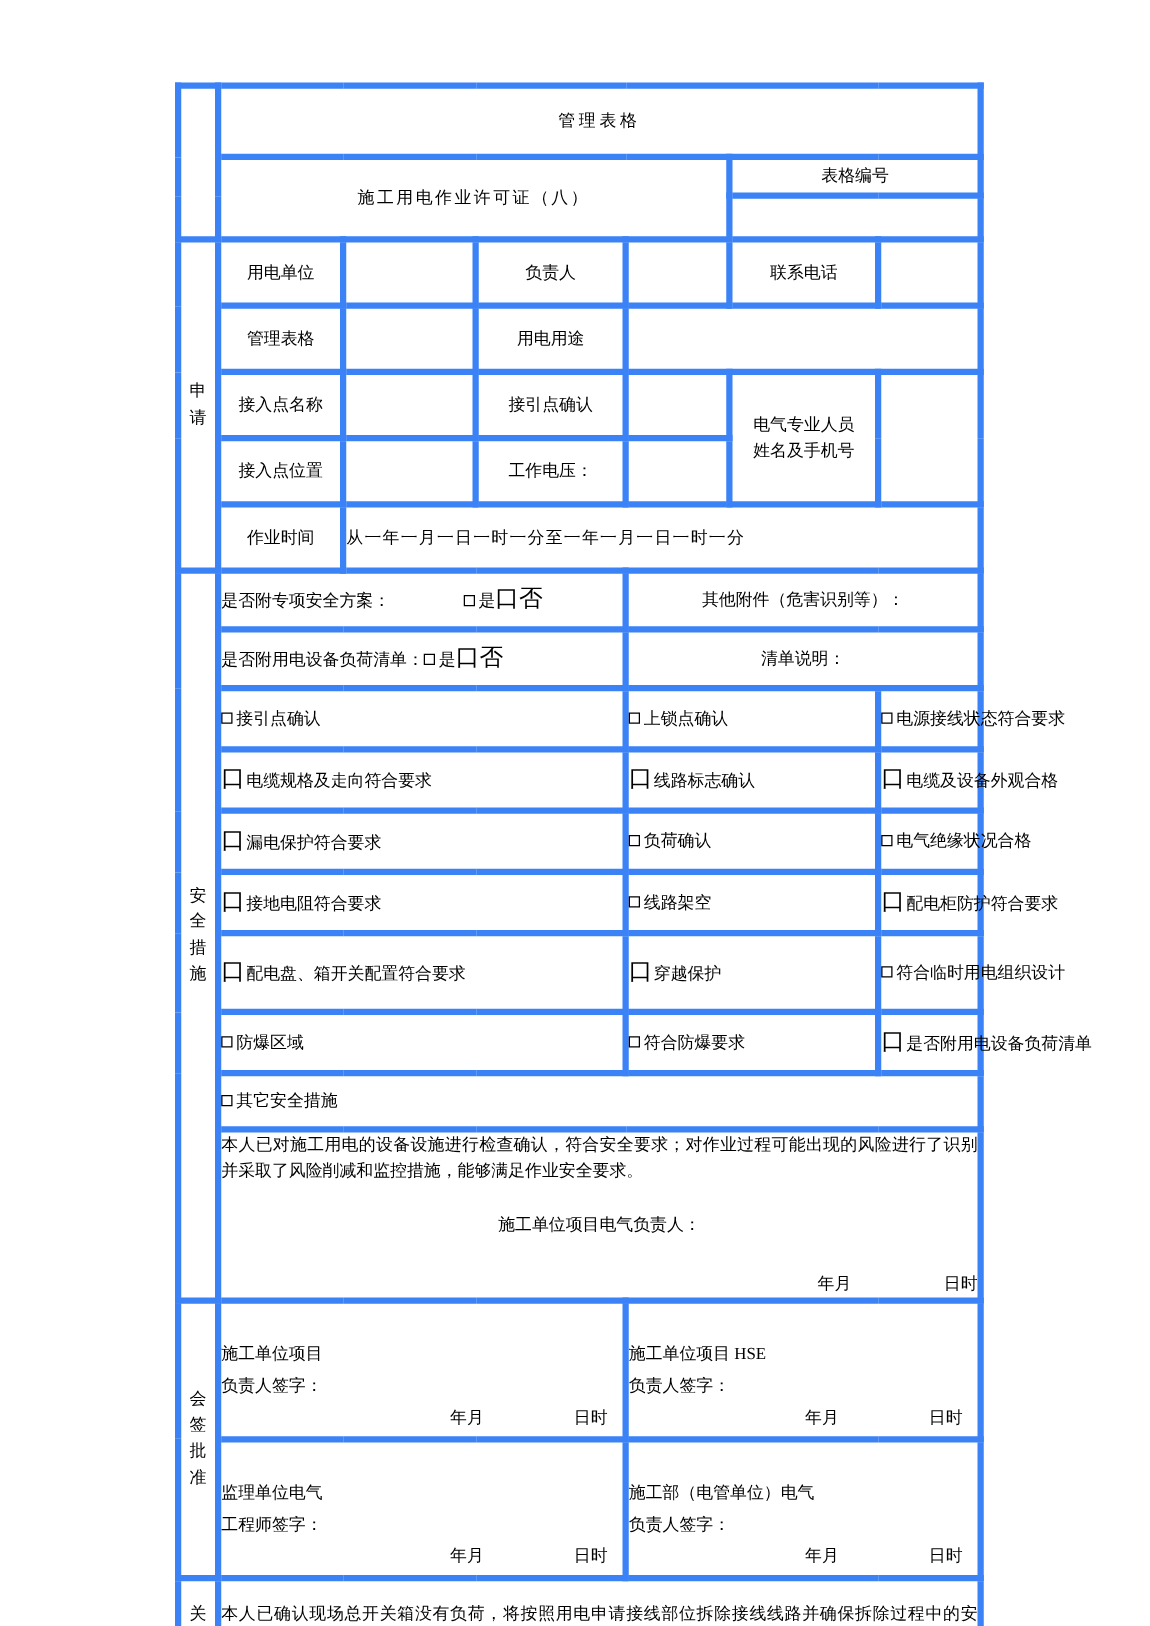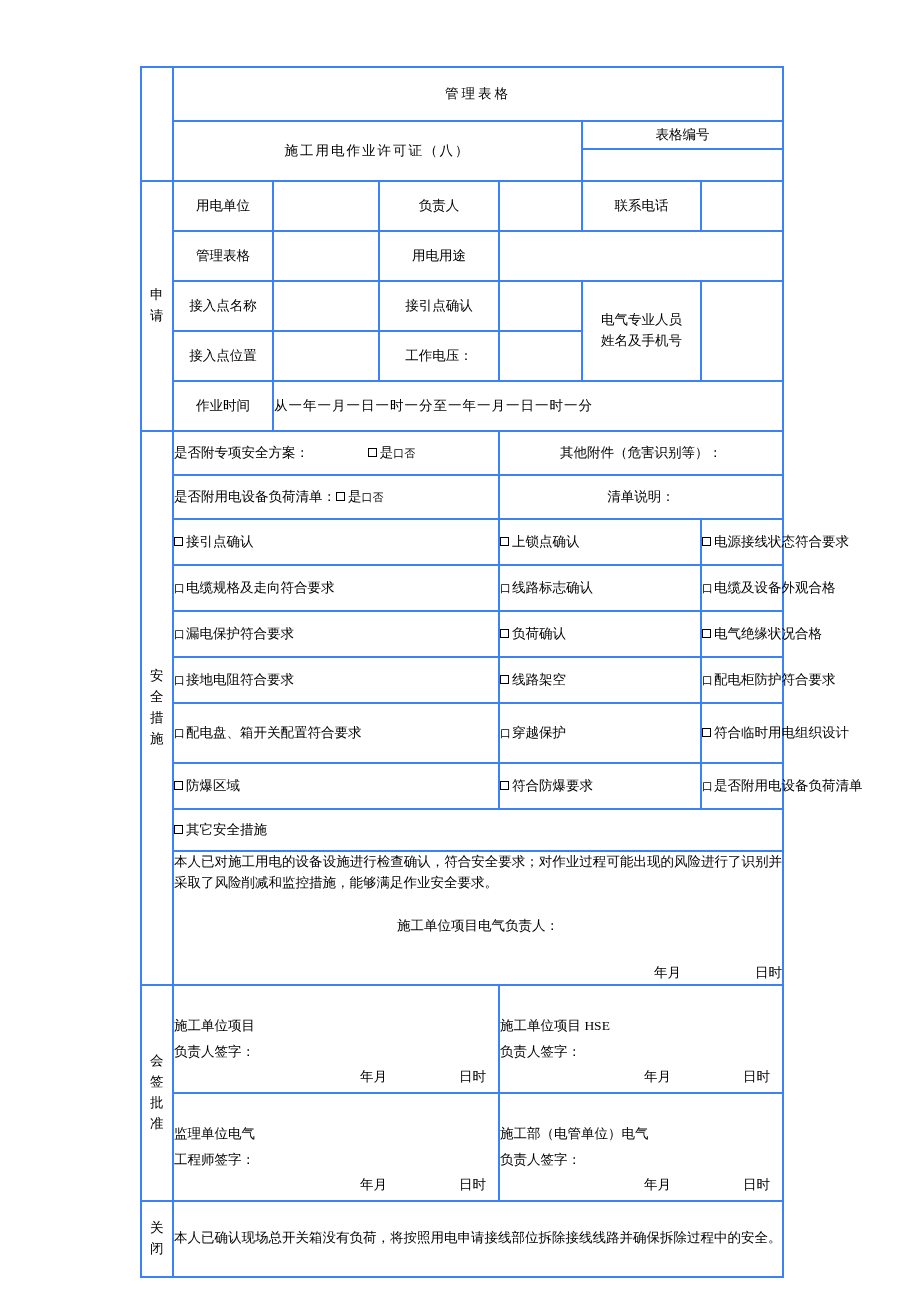--- a/index.html
+++ b/index.html
@@ -24,21 +24,21 @@
   }
   table.form {
     position: absolute;
     left: 140px;
     top: 66px;
     width: 642px;
     border-collapse: collapse;
     table-layout: fixed;
   }
   table.form td {
-    border: 2px solid #3b82f6;
+    border: 5px solid #3b82f6;
     padding: 0;
     vertical-align: middle;
     font-size: 13.5px;
     line-height: 1.55;
   }
   
   .vlabel {
     width: 32px;
     text-align: left;
     font-size: 13.5px;
@@ -169,21 +169,21 @@
     width: 9px;
     height: 9px;
     border: 1.2px solid #000;
     margin-right: 3px;
     vertical-align: 0px;
     box-sizing: border-box;
   }
   .cbk {
     display: inline-block;
     margin-right: 1px;
-    font-size: 11px;
+    font-size: 19px;
   }
 </style>
 </head>
 <body>
 
 <div class="page">
 
   <table class="form">
     <colgroup>
       <col style="width:32px">

